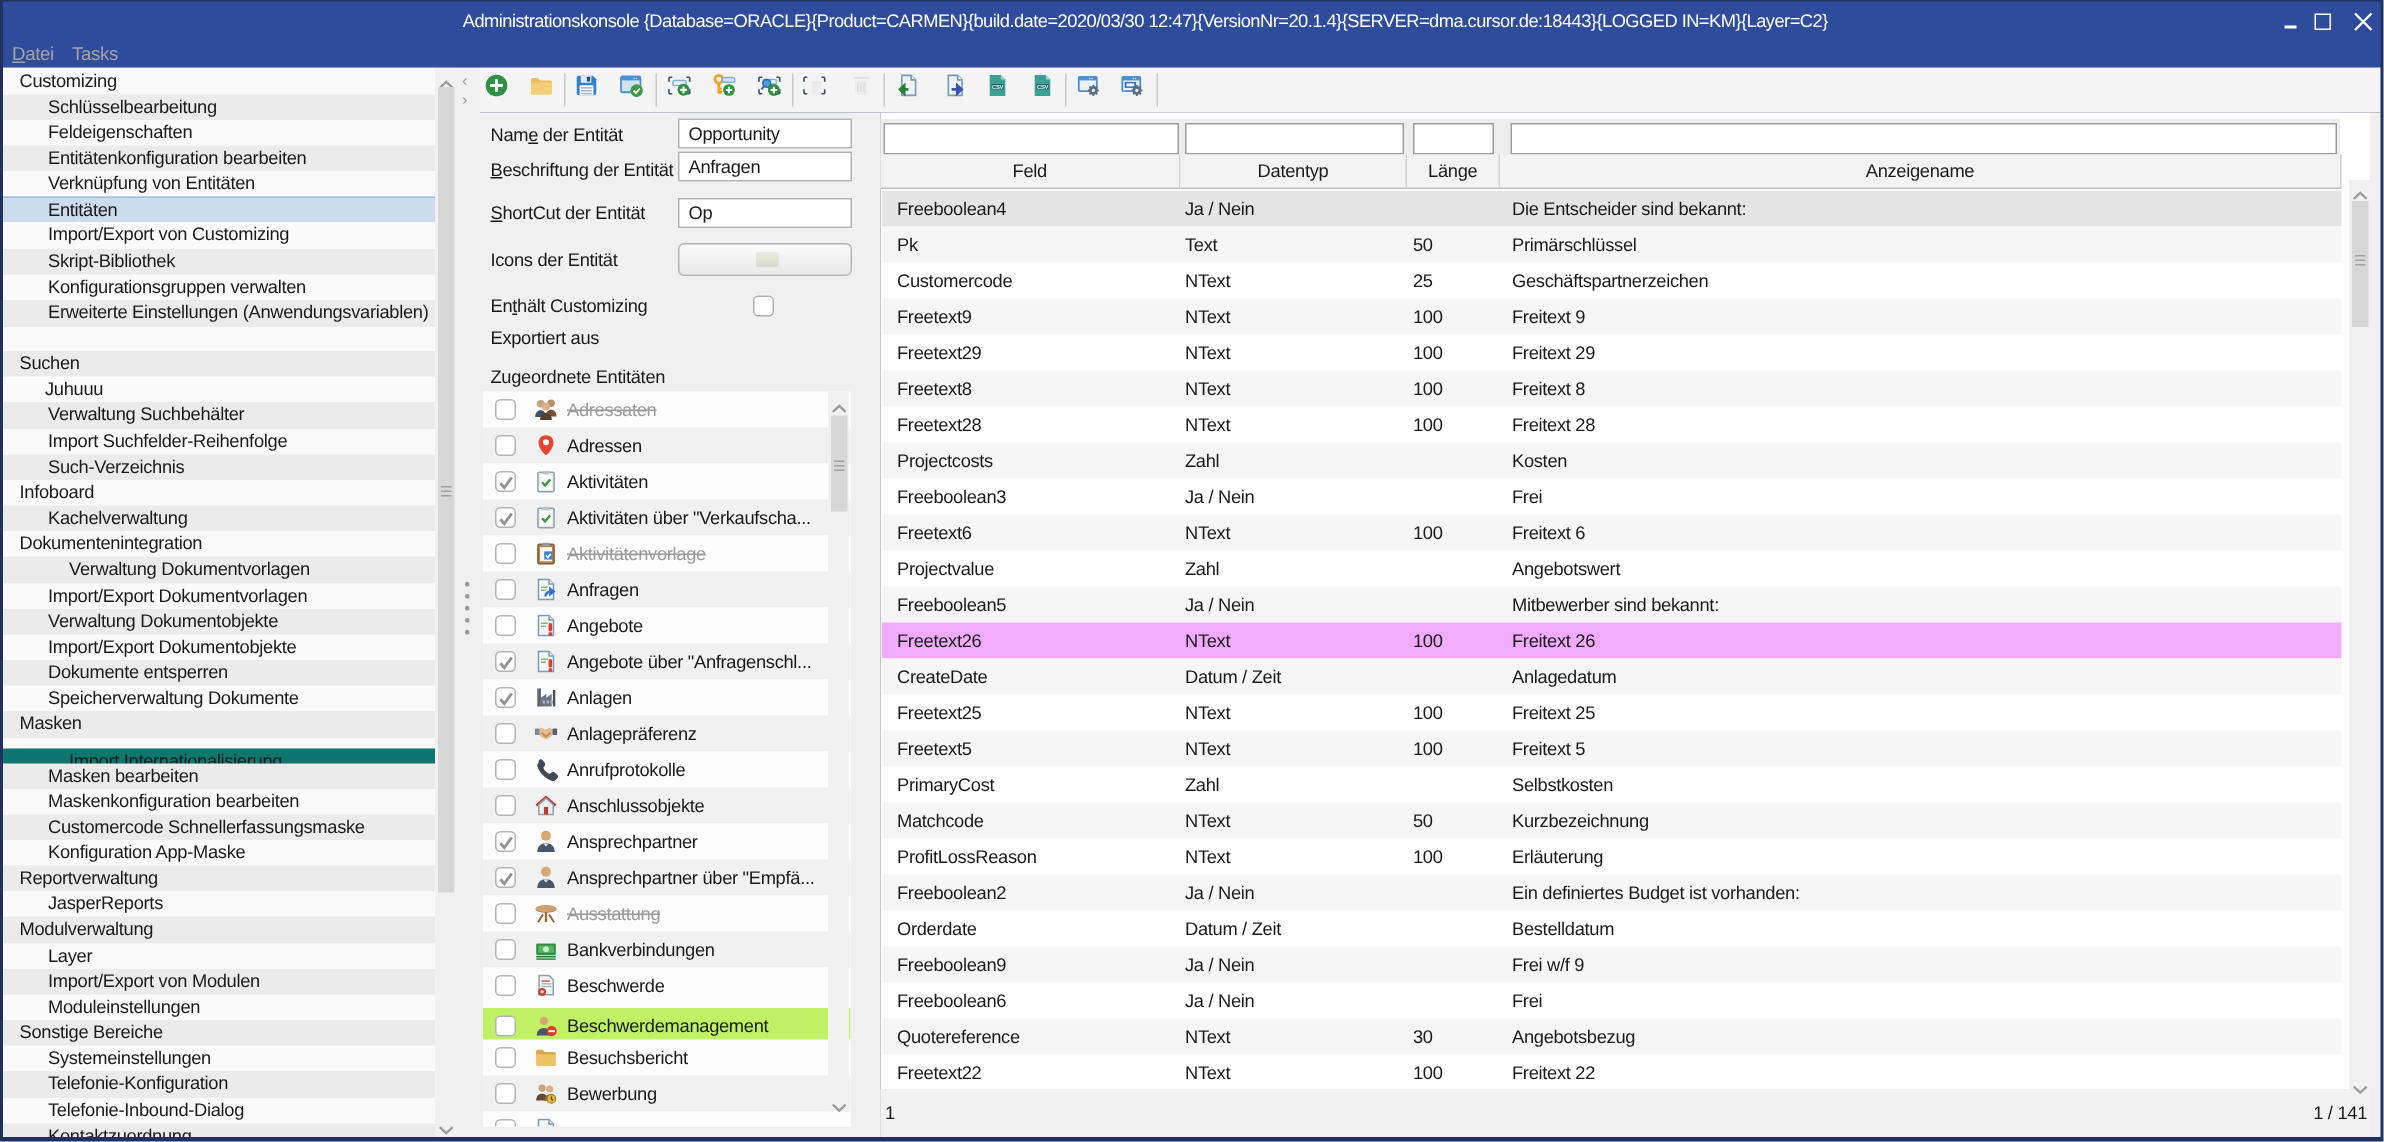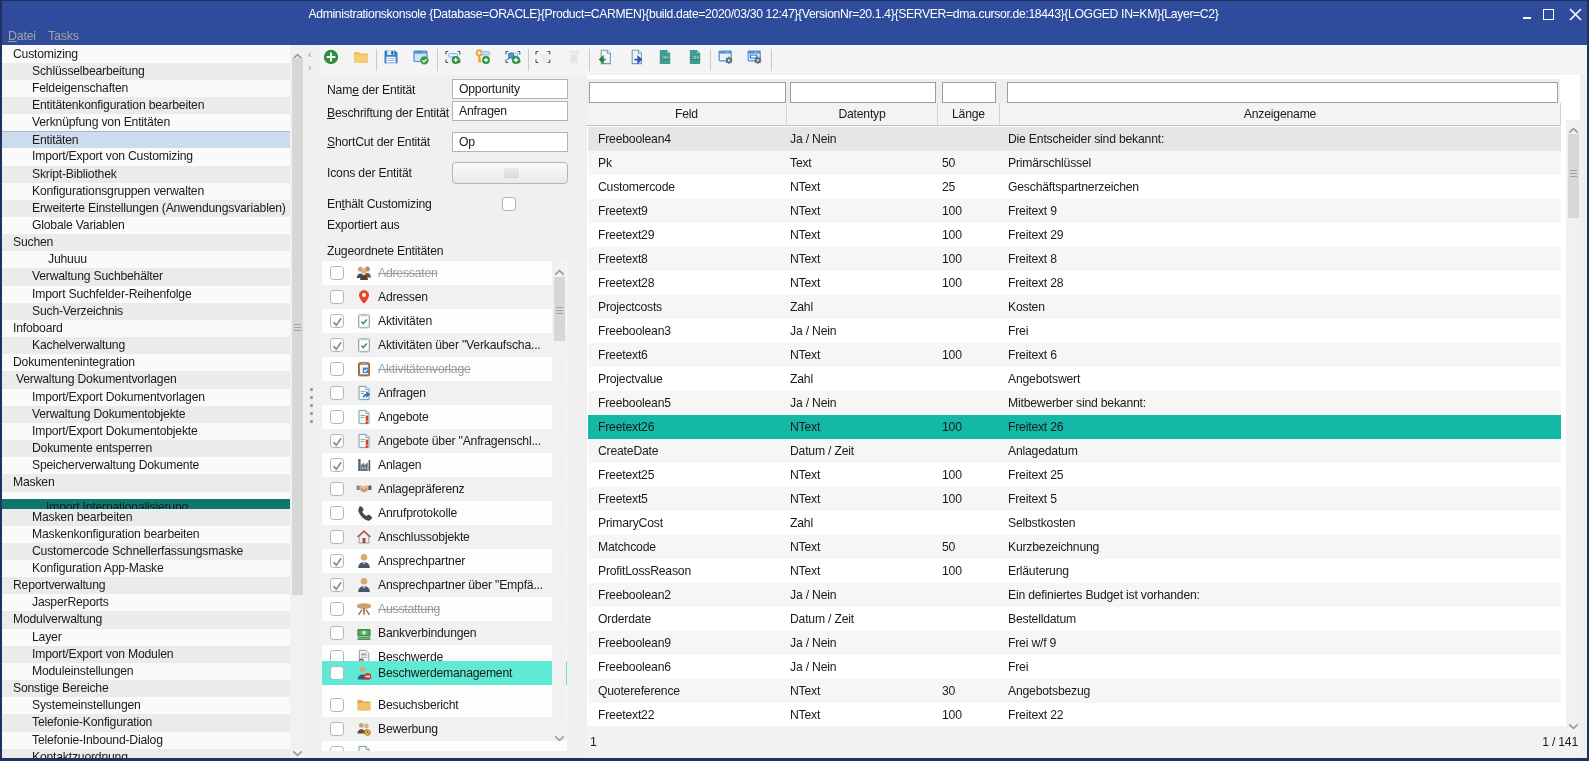--- a/index.html
+++ b/index.html
@@ -42,30 +42,29 @@
     <div class="trow" style="top:0.5px;background:#fafafa;padding-left:11px">Customizing</div>
     <div class="trow" style="top:17.6px;background:#ebebeb;padding-left:30px">Schlüsselbearbeitung</div>
     <div class="trow" style="top:34.8px;background:#fafafa;padding-left:30px">Feldeigenschaften</div>
     <div class="trow" style="top:51.9px;background:#ebebeb;padding-left:30px">Entitätenkonfiguration bearbeiten</div>
     <div class="trow" style="top:69.1px;background:#fafafa;padding-left:30px">Verknüpfung von Entitäten</div>
     <div class="trow" style="top:86.2px;background:#cddcec;border-top:1px solid #9ebcd9;border-bottom:1px solid #9ebcd9;padding-left:30px">Entitäten</div>
     <div class="trow" style="top:103.4px;background:#fafafa;padding-left:30px">Import/Export von Customizing</div>
     <div class="trow" style="top:120.5px;background:#ebebeb;padding-left:30px">Skript-Bibliothek</div>
     <div class="trow" style="top:137.7px;background:#fafafa;padding-left:30px">Konfigurationsgruppen verwalten</div>
     <div class="trow" style="top:154.8px;background:#ebebeb;padding-left:30px">Erweiterte Einstellungen (Anwendungsvariablen)</div>
-    <div class="trow" style="top:172.0px;background:#fafafa;padding-left:30px">Globale Variablen</div>
     <div class="trow" style="top:189.1px;background:#ebebeb;padding-left:11px">Suchen</div>
-    <div class="trow" style="top:206.3px;background:#fafafa;padding-left:46px">Juhuuu</div>
+    <div class="trow" style="top:206.3px;background:#fafafa;padding-left:28px">Juhuuu</div>
     <div class="trow" style="top:223.4px;background:#ebebeb;padding-left:30px">Verwaltung Suchbehälter</div>
     <div class="trow" style="top:240.6px;background:#fafafa;padding-left:30px">Import Suchfelder-Reihenfolge</div>
     <div class="trow" style="top:257.8px;background:#ebebeb;padding-left:30px">Such-Verzeichnis</div>
     <div class="trow" style="top:274.9px;background:#fafafa;padding-left:11px">Infoboard</div>
     <div class="trow" style="top:292.0px;background:#ebebeb;padding-left:30px">Kachelverwaltung</div>
     <div class="trow" style="top:309.2px;background:#fafafa;padding-left:11px">Dokumentenintegration</div>
-    <div class="trow" style="top:326.3px;background:#ebebeb;padding-left:14px">Verwaltung Dokumentvorlagen</div>
+    <div class="trow" style="top:326.3px;background:#ebebeb;padding-left:44px">Verwaltung Dokumentvorlagen</div>
     <div class="trow" style="top:343.5px;background:#fafafa;padding-left:30px">Import/Export Dokumentvorlagen</div>
     <div class="trow" style="top:360.6px;background:#ebebeb;padding-left:30px">Verwaltung Dokumentobjekte</div>
     <div class="trow" style="top:377.8px;background:#fafafa;padding-left:30px">Import/Export Dokumentobjekte</div>
     <div class="trow" style="top:394.9px;background:#ebebeb;padding-left:30px">Dokumente entsperren</div>
     <div class="trow" style="top:412.1px;background:#fafafa;padding-left:30px">Speicherverwaltung Dokumente</div>
     <div class="trow" style="top:429.2px;background:#ebebeb;padding-left:11px">Masken</div>
     <div class="trow" style="top:454px;background:#0f766e;padding-left:44px">Import Internationalisierung</div>
     <div class="trow" style="top:463.5px;background:#ebebeb;padding-left:30px">Masken bearbeiten</div>
     <div class="trow" style="top:480.7px;background:#fafafa;padding-left:30px">Maskenkonfiguration bearbeiten</div>
     <div class="trow" style="top:497.8px;background:#ebebeb;padding-left:30px">Customercode Schnellerfassungsmaske</div>
@@ -424,21 +423,21 @@
       <div class="licon"><svg width="16" height="16" viewBox="0 0 16 16">
           <path d="M3.4 1.4h6.6l2.8 2.8v10H3.4z" fill="#f4f6f8" stroke="#8fa0ab" stroke-width="1"></path>
           <rect x="5" y="4.6" width="5.6" height=".9" fill="#b84a3e"></rect>
           <rect x="5" y="6.4" width="6.6" height=".9" fill="#aab4bd"></rect>
           <rect x="5" y="8.2" width="6.6" height=".9" fill="#aab4bd"></rect>
           <circle cx="5.4" cy="12.2" r="2.6" fill="#c43c2e"></circle>
           <circle cx="5.4" cy="12.2" r="1.2" fill="#e8d8b0"></circle>
         </svg></div>
       <div class="ltext" style="">Beschwerde</div>
     </div>
-    <div class="lrow" style="top:400px;background:#5eead4">
+    <div class="lrow" style="top:411px;background:#bef264">
       <div class="lcheck"></div>
       <div class="licon"><svg width="16" height="16" viewBox="0 0 16 16">
           <circle cx="6.6" cy="4.6" r="2.7" fill="#d8a774"></circle>
           <path d="M1.8 14.4c0-3 2-5 4.8-5s4.8 2 4.8 5z" fill="#46566b"></path>
           <circle cx="11.8" cy="11.4" r="3.4" fill="#da3b2b"></circle>
           <rect x="9.6" y="10.8" width="4.4" height="1.3" fill="#fff"></rect>
         </svg></div>
       <div class="ltext" style="">Beschwerdemanagement</div>
     </div>
     <div class="lrow" style="top:432px;background:#fdfdfd">
@@ -561,21 +560,21 @@
       <span class="dc" style="left:202px">Zahl</span>
       <span class="dc" style="left:354px"></span>
       <span class="dc" style="left:420px">Angebotswert</span>
     </div>
     <div class="drow" style="top:316px;background:#f6f6f6">
       <span class="dc" style="left:10px">Freeboolean5</span>
       <span class="dc" style="left:202px">Ja / Nein</span>
       <span class="dc" style="left:354px"></span>
       <span class="dc" style="left:420px">Mitbewerber sind bekannt:</span>
     </div>
-    <div class="drow" style="top:340px;background:#14b8a6">
+    <div class="drow" style="top:340px;background:#f0abfc">
       <span class="dc" style="left:10px">Freetext26</span>
       <span class="dc" style="left:202px">NText</span>
       <span class="dc" style="left:354px">100</span>
       <span class="dc" style="left:420px">Freitext 26</span>
     </div>
     <div class="drow" style="top:364px;background:#f6f6f6">
       <span class="dc" style="left:10px">CreateDate</span>
       <span class="dc" style="left:202px">Datum / Zeit</span>
       <span class="dc" style="left:354px"></span>
       <span class="dc" style="left:420px">Anlagedatum</span>

